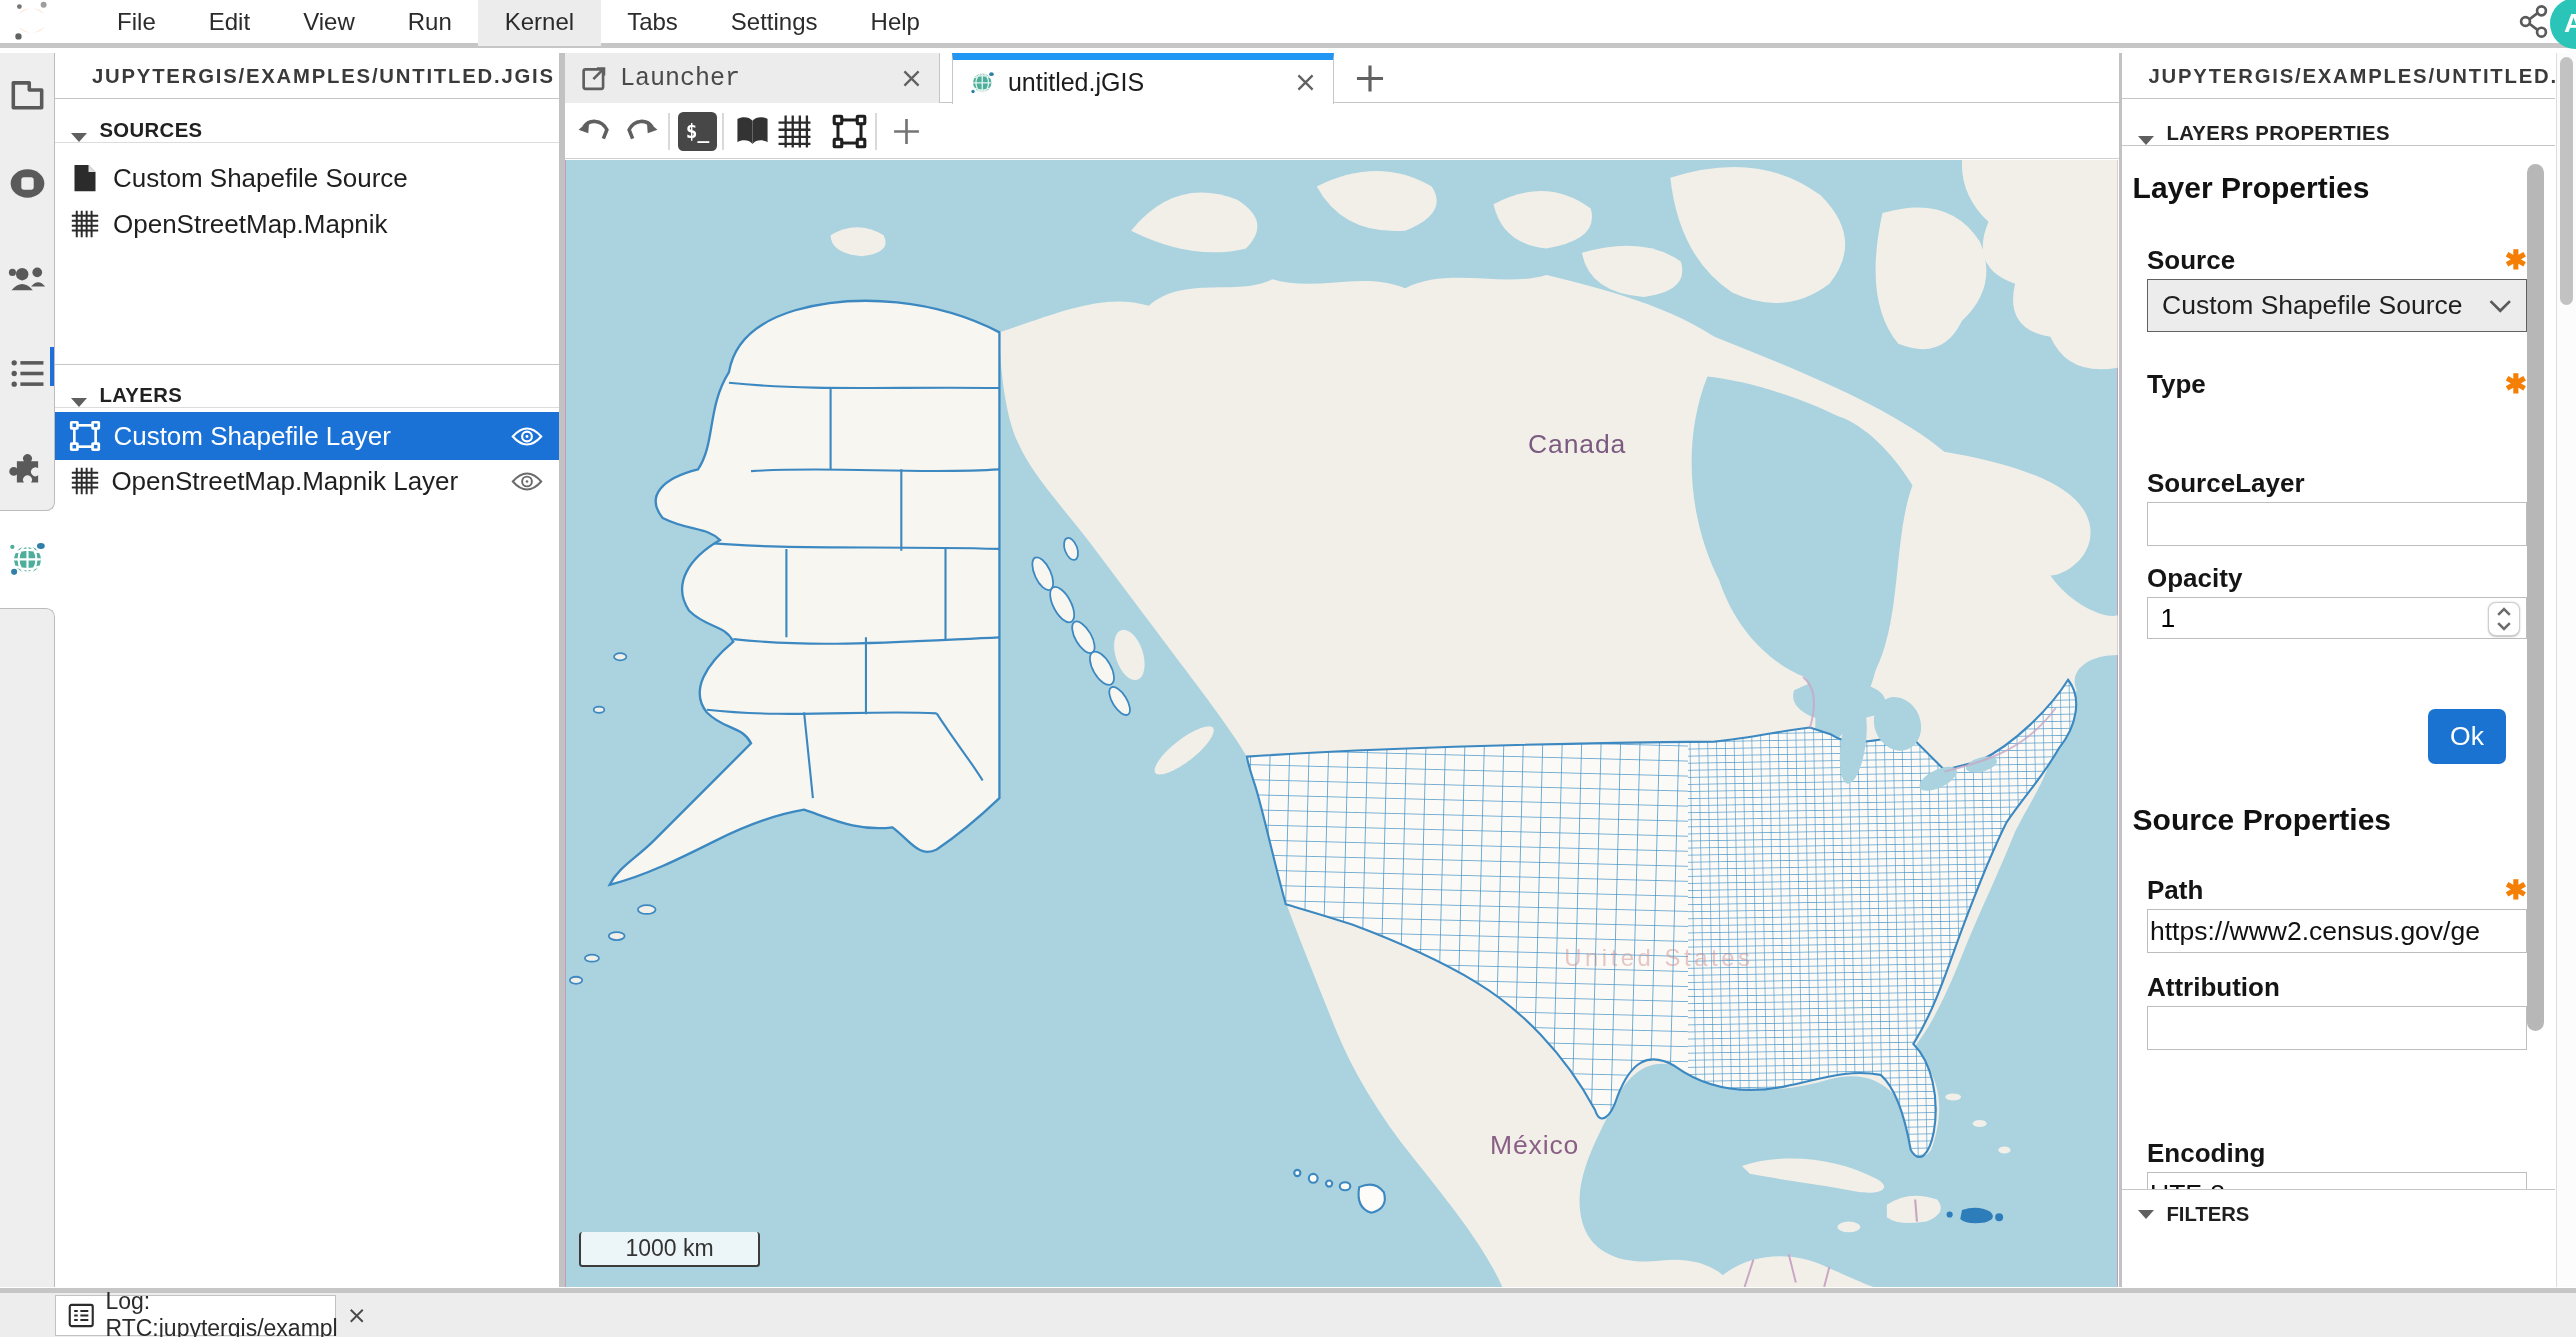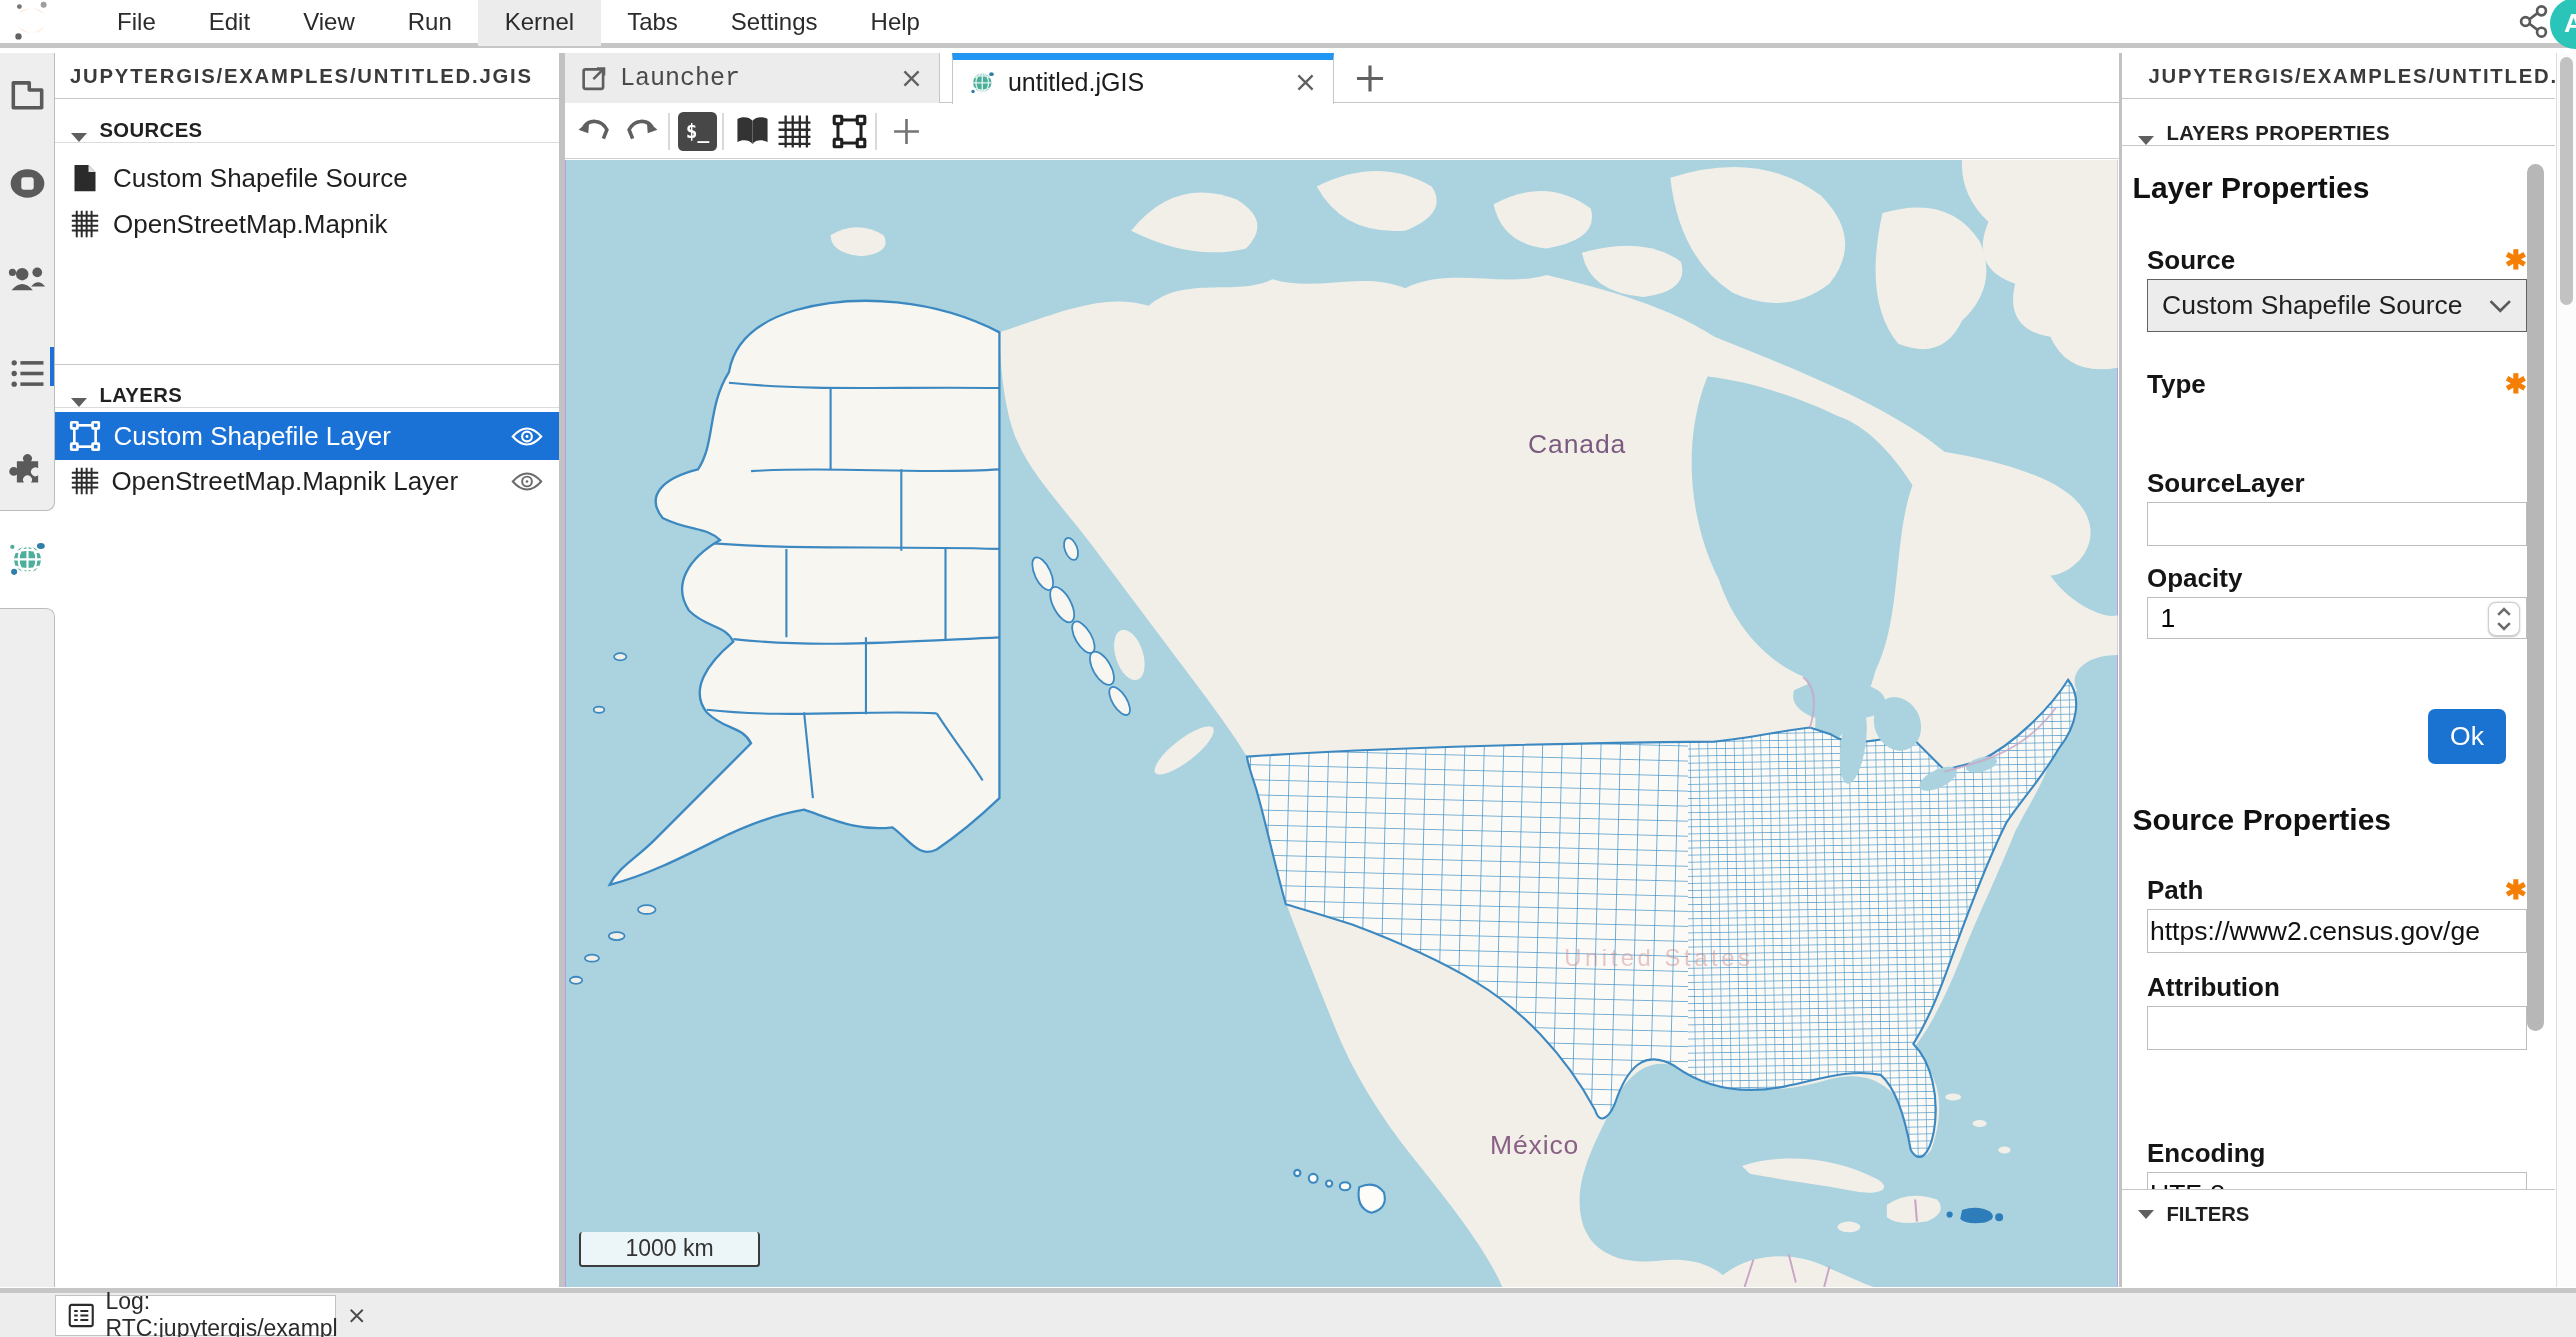--- a/index.html
+++ b/index.html
@@ -23,21 +23,21 @@
   #actbar-top { top:53px; height:458px; border-bottom:1.8px solid #bcbcbc; border-bottom-right-radius:8.8px; }
   #actbar-bottom { top:608px; height:679px; border-top:1.8px solid #bcbcbc; border-top-right-radius:8.8px; }
   .act-icon { position:absolute; left:8px; width:39px; height:39px; }
   #gis-logo { position:absolute; left:7px; top:538px; width:41px; height:41px; }
   #act-indicator { position:absolute; left:50px; top:347px; width:4.4px; height:39px; background:#1e6fd9; z-index:5; }
 
   
   #leftpanel { position:absolute; left:55px; top:53px; width:507px; height:1234px; background:#fff;
     border-right:3.5px solid #c2c2c2; }
   .panel-path-header { position:absolute; left:0; top:0; right:0; height:46px; line-height:46px;
-    padding-left:15px; font-size:20.3px; font-weight:bold; letter-spacing:1.8px; color:#3a3a3a;
+    padding-left:37px; font-size:20.3px; font-weight:bold; letter-spacing:1.8px; color:#3a3a3a;
     border-bottom:1.8px solid #c6c6c6; white-space:nowrap; overflow:hidden; }
   .section-header { position:absolute; left:0; right:0; height:44px; display:flex; align-items:flex-end;
     font-size:20.3px; font-weight:bold; color:#212121; letter-spacing:0.4px;
     border-bottom:1.8px solid #dcdcdc; background:#fff; }
   .caret { width:0; height:0; border-left:8px solid transparent; border-right:8px solid transparent;
     border-top:9.7px solid #5f5f5f; margin:0 12.4px 0 16px; }
   .src-item { position:absolute; left:0; right:0; height:46px; display:flex; align-items:center; font-size:26px; }
   .src-item .ic { margin-left:16px; margin-right:14px; width:28px; height:30px; flex:0 0 auto; }
   .layer-row { position:absolute; left:0; right:0; height:48px; display:flex; align-items:center; font-size:26px; }
   .layer-row .ic { margin-left:14px; margin-right:12.4px; width:32px; height:32px; flex:0 0 auto; }
@@ -54,21 +54,21 @@
   #tab-launcher { left:0; width:375px; background:#ececec; border-right:1.8px solid #c6c6c6; color:#4a4a4a;font-family:Liberation Mono, monospace; }
   #tab-jgis { left:387px; width:382px; background:#fff; border-left:1.8px solid #c6c6c6; border-right:1.8px solid #c6c6c6;
     border-top:7px solid #2196f3; height:51px; z-index:3; color:#1c1c1c; }
   #tab-add { position:absolute; left:782px; top:5.3px; width:46px; height:41px; }
   #toolbar { position:absolute; left:0; top:51px; right:0; height:55px; background:#fff;
     border-bottom:0.9px solid #cfcfcf; }
   .tbtn { position:absolute; top:8px; width:39px; height:39px; }
   .tsep { position:absolute; top:8.8px; width:1.8px; height:37px; background:#d9d9d9; }
 
   
-  #map { position:absolute; left:0; top:107px; width:1553px; height:1127px; background:#d946ef; }
+  #map { position:absolute; left:0; top:107px; width:1553px; height:1127px; background:#ec4899; }
   #scalebar { position:absolute; left:14px; top:1072px; width:181px; height:35px;
     background:rgba(255,255,255,0.78); border:2.7px solid #3c3c3c; border-top:none; border-radius:3.5px;
     display:flex; align-items:center; justify-content:center; font-size:23px; color:#333; }
 
   
   #rightpanel { position:absolute; left:2122px; top:53px; width:433px; height:1234px; background:#fff; }
   #rp-content { position:absolute; left:0; top:93px; width:433px; height:1043px; overflow:hidden; }
   .rp-h1 { position:absolute; left:10.6px; font-size:30px; font-weight:bold; color:#111; }
   .field { position:absolute; left:25px; width:380px; }
   .field .lblrow { display:flex; align-items:center; justify-content:space-between; height:28px; }

